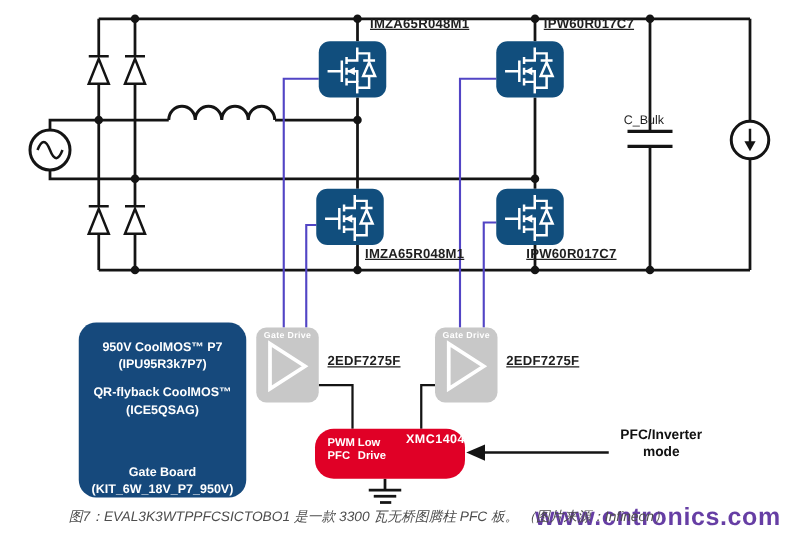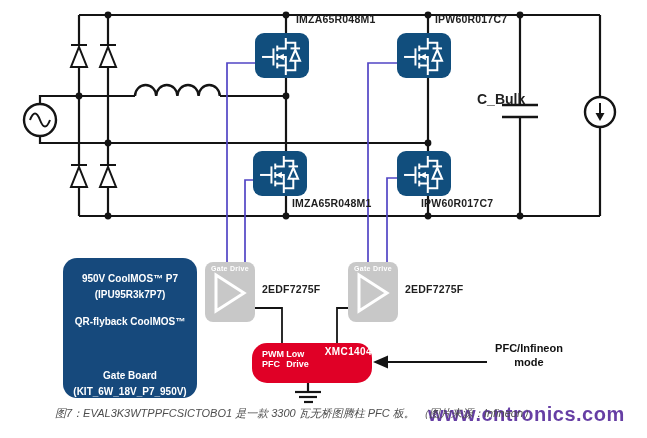--- a/index.html
+++ b/index.html
@@ -1,20 +1,20 @@
 <!DOCTYPE html>
 <html><head>
 <meta charset="utf-8">
 <style>
   html,body{margin:0;padding:0;background:#fff;}
   .canvas{position:relative;width:647px;height:438px;background:#ffffff;overflow:hidden;
           font-family:"Liberation Sans","DejaVu Sans",sans-serif;}
   svg.wiring{position:absolute;left:0;top:0;}
-  .partlabel{position:absolute;font-size:10.5px;font-weight:700;color:#1f1f1f;letter-spacing:.2px;white-space:nowrap;}
-  .smlabel{position:absolute;font-size:14px;font-weight:700;color:#1f1f1f;white-space:nowrap;}
+  .partlabel{position:absolute;font-size:10.5px;font-weight:700;color:#1f1f1f;letter-spacing:.2px;white-space:nowrap;text-decoration:underline;}
+  .smlabel{position:absolute;font-size:10px;font-weight:400;color:#1f1f1f;white-space:nowrap;margin-left:22px;}
   .mosfet{position:absolute;width:54px;height:45px;background:#114e7d;border-radius:9px;
           display:flex;align-items:center;justify-content:center;}
   .driver{position:absolute;width:50px;height:60px;background:#c8c8c8;border-radius:8px;
           display:flex;flex-direction:column;align-items:center;}
   .driver-title{font-size:7px;font-weight:700;color:#ffffff;margin-top:3px;letter-spacing:.3px;}
   .xmc{position:absolute;left:252px;top:343px;width:120px;height:40px;background:#e00026;border-radius:15px;
        display:flex;color:#fff;}
   .xmc-row1{display:flex;justify-content:space-between;padding:6px 14px 0 10px;font-size:9px;font-weight:700;}
   .xmc-row2{text-align:center;font-size:10px;font-weight:700;margin-top:3px;letter-spacing:.4px;}
   .bias{position:absolute;left:63px;top:258px;width:134px;height:140px;background:#16497c;border-radius:14px;
@@ -184,29 +184,30 @@
 
   <div class="xmc">
     <div class="xmc-row1">
       <span>PWM PFC</span>
       <span>Low Drive</span>
     </div>
     <div class="xmc-row2">XMC1404</div>
   </div>
 
   <div class="modelabel">
-    <div>PFC/Infineon</div>
+    <div>PFC/Inverter</div>
     <div>mode</div>
   </div>
 
   <div class="bias">
     <div>950V CoolMOS™ P7</div>
     <div>(IPU95R3k7P7)</div>
     <div class="gap1"></div>
     <div>QR-flyback CoolMOS™</div>
+    <div>(ICE5QSAG)</div>
     <div class="gap2"></div>
     <div>Gate Board</div>
     <div>(KIT_6W_18V_P7_950V)</div>
   </div>
 
   <div class="watermark">www.cntronics.com</div>
   <div class="caption">图7：EVAL3K3WTPPFCSICTOBO1 是一款 3300 瓦无桥图腾柱 PFC 板。 （图片来源：Infineon）</div>
 
 </div>
 

